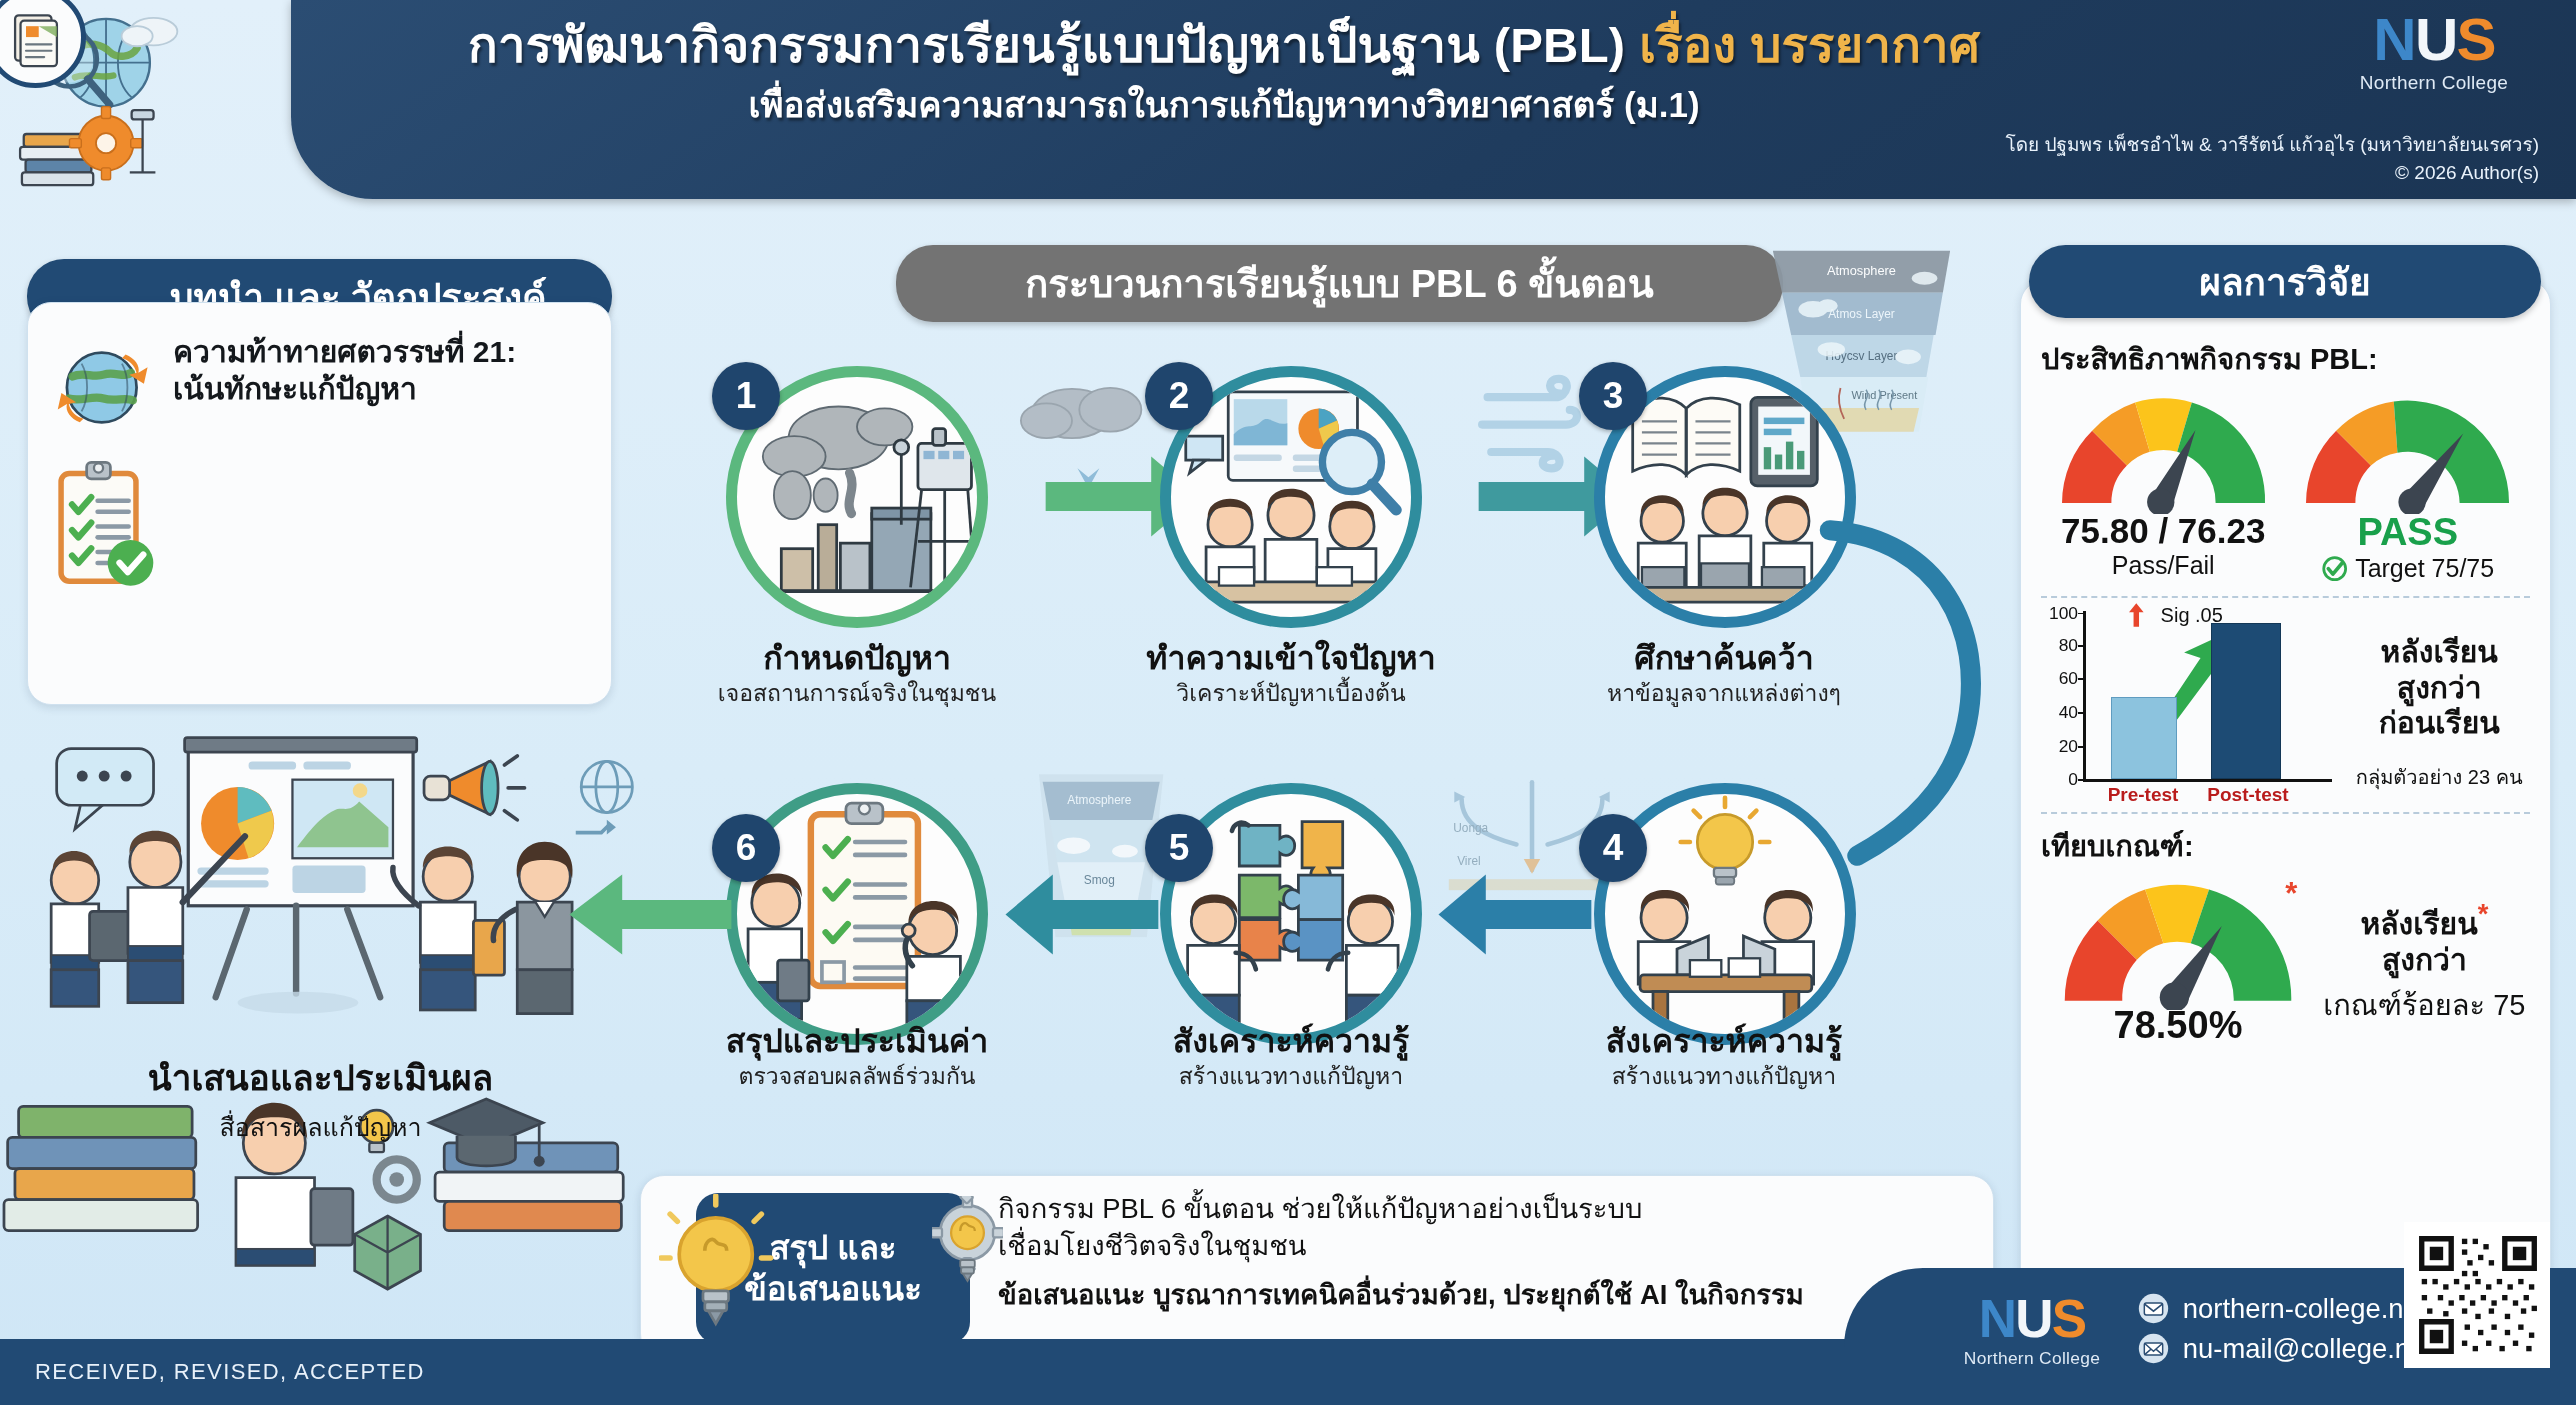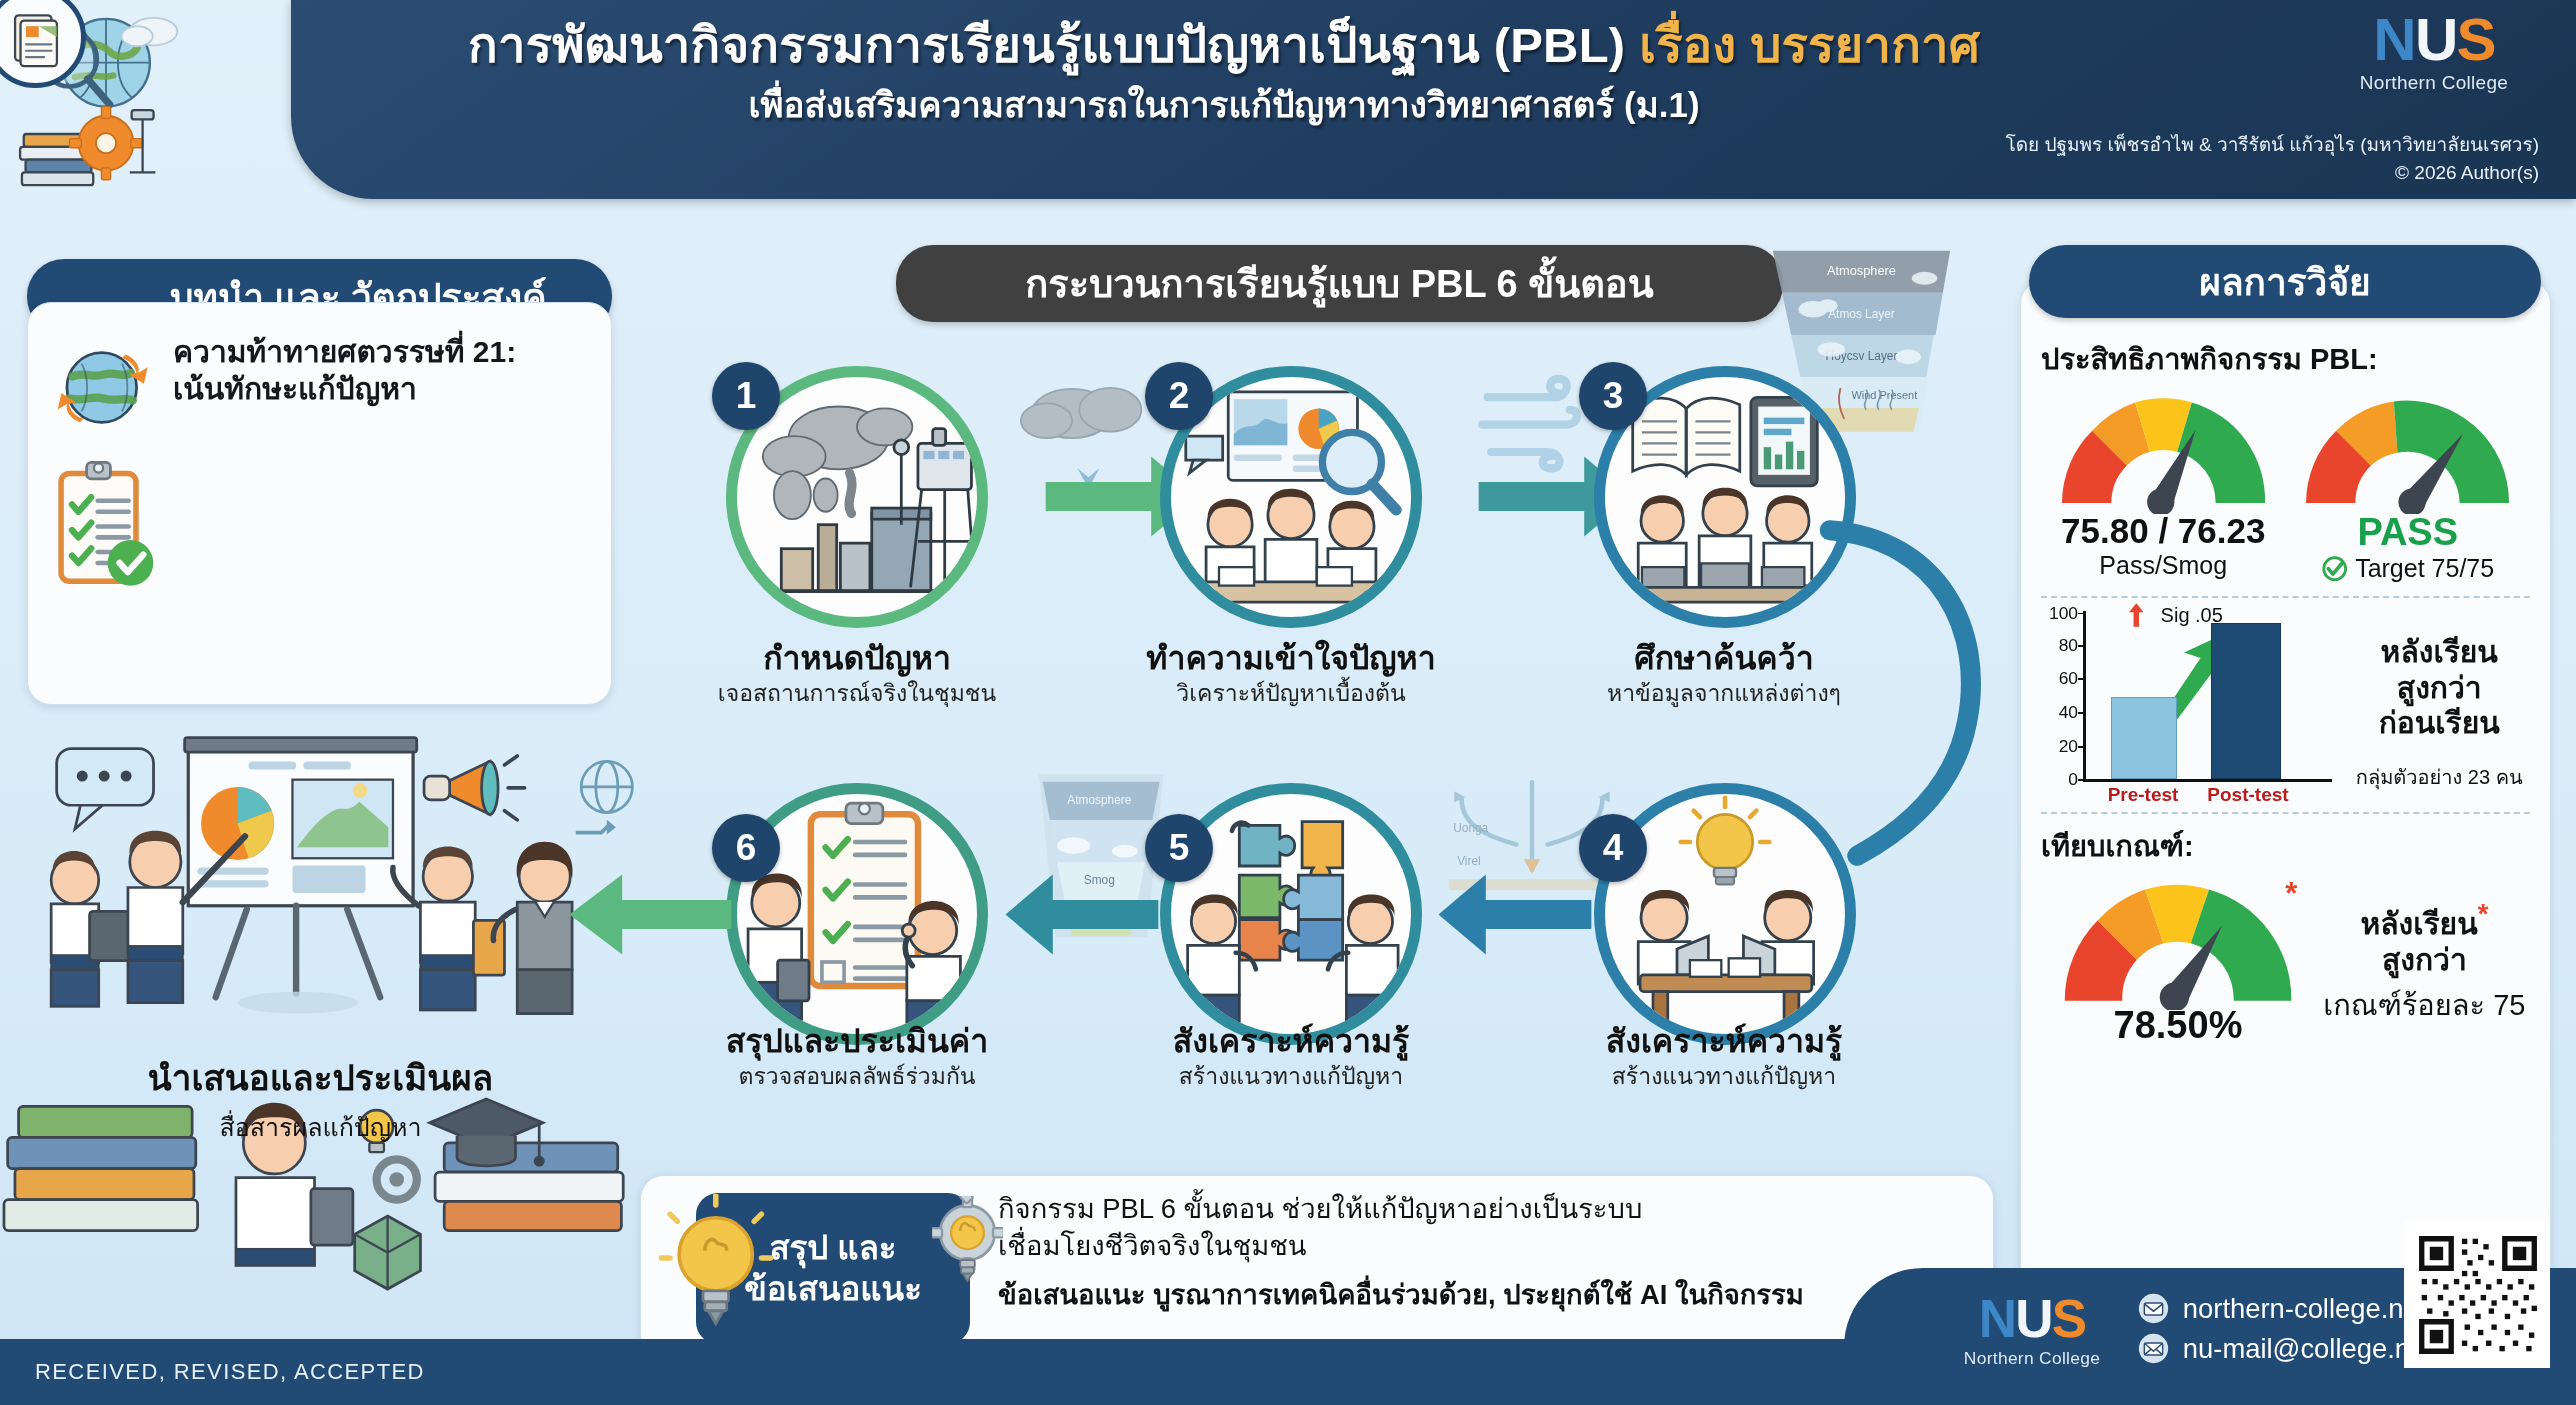--- a/index.html
+++ b/index.html
@@ -63,21 +63,21 @@
   }
   .left-card { left:27.4px; top:302px; width:585px; height:403px; padding:31px 24px 9.1px 22px; }
   .lrow { display:flex; align-items:flex-start; gap:14.6px; }
   .lrow + .lrow { margin-top:16.5px; }
   .l-ico { width:108px; flex:0 0 108px; display:flex; align-items:flex-start; justify-content:center; padding-top:3.7px; }
   .l-txt { flex:1; }
   .h-bold { font-size:30px; font-weight:bold; color:#14181c; line-height:1.22; }
   .h-list { font-size:28px; color:#14181c; line-height:1.24; margin-top:1.8px; }
 
   
-  .center-pill { left:896px; top:245px; width:887px; height:77px; font-size:38px; background:#404040; }
+  .center-pill { left:896px; top:245px; width:887px; height:77px; font-size:38px; background:#737373; }
 
   .circ {
     position:absolute; border-radius:50%; background:#fdfdfd;
     display:flex; align-items:center; justify-content:center; overflow:hidden;
   }
   .num {
     position:absolute; width:68px; height:68px; border-radius:50%;
     background:#1f456d; color:#fff; font-size:37px; font-weight:bold;
     display:flex; align-items:center; justify-content:center;
     box-shadow:0 1.8px 4.6px rgba(0,0,0,.3); z-index:6;
@@ -816,21 +816,21 @@
       <div class="gwrap">
         <svg width="229" height="128" viewBox="0 0 250 140">
           <path d="M14 128A111 111 0 0 1 47 49l38 38A57 57 0 0 0 68 128z" fill="#e8452c"></path>
           <path d="M47 49A111 111 0 0 1 94 18l16 54A57 57 0 0 0 85 87z" fill="#f59c26"></path>
           <path d="M94 18a111 111 0 0 1 62 0l-16 54a57 57 0 0 0-30 0z" fill="#fcc41b"></path>
           <path d="M156 18a111 111 0 0 1 80 110h-54a57 57 0 0 0-42-56z" fill="#2faa4e"></path>
           <path d="M160 48 L112 120 a14 14 0 0 0 22 14 Z" fill="#3c4550"></path>
           <circle cx="122" cy="127" r="15" fill="#3c4550"></circle>
         </svg>
         <div class="gval">75.80 / 76.23</div>
-        <div class="gsub">Pass/Smog</div>
+        <div class="gsub">Pass/Fail</div>
       </div>
       <div class="gwrap">
         <svg width="229" height="128" viewBox="0 0 250 140">
           <path d="M14 128A111 111 0 0 1 47 49l38 38A57 57 0 0 0 68 128z" fill="#e8452c"></path>
           <path d="M47 49A111 111 0 0 1 110 17l4 56A57 57 0 0 0 85 87z" fill="#f59c26"></path>
           <path d="M110 17a111 111 0 0 1 126 111h-54a57 57 0 0 0-68-55z" fill="#2faa4e"></path>
           <path d="M186 52 L122 118 a14 14 0 0 0 20 16 Z" fill="#3c4550"></path>
           <circle cx="130" cy="127" r="15" fill="#3c4550"></circle>
         </svg>
         <div class="gval green">PASS</div>

